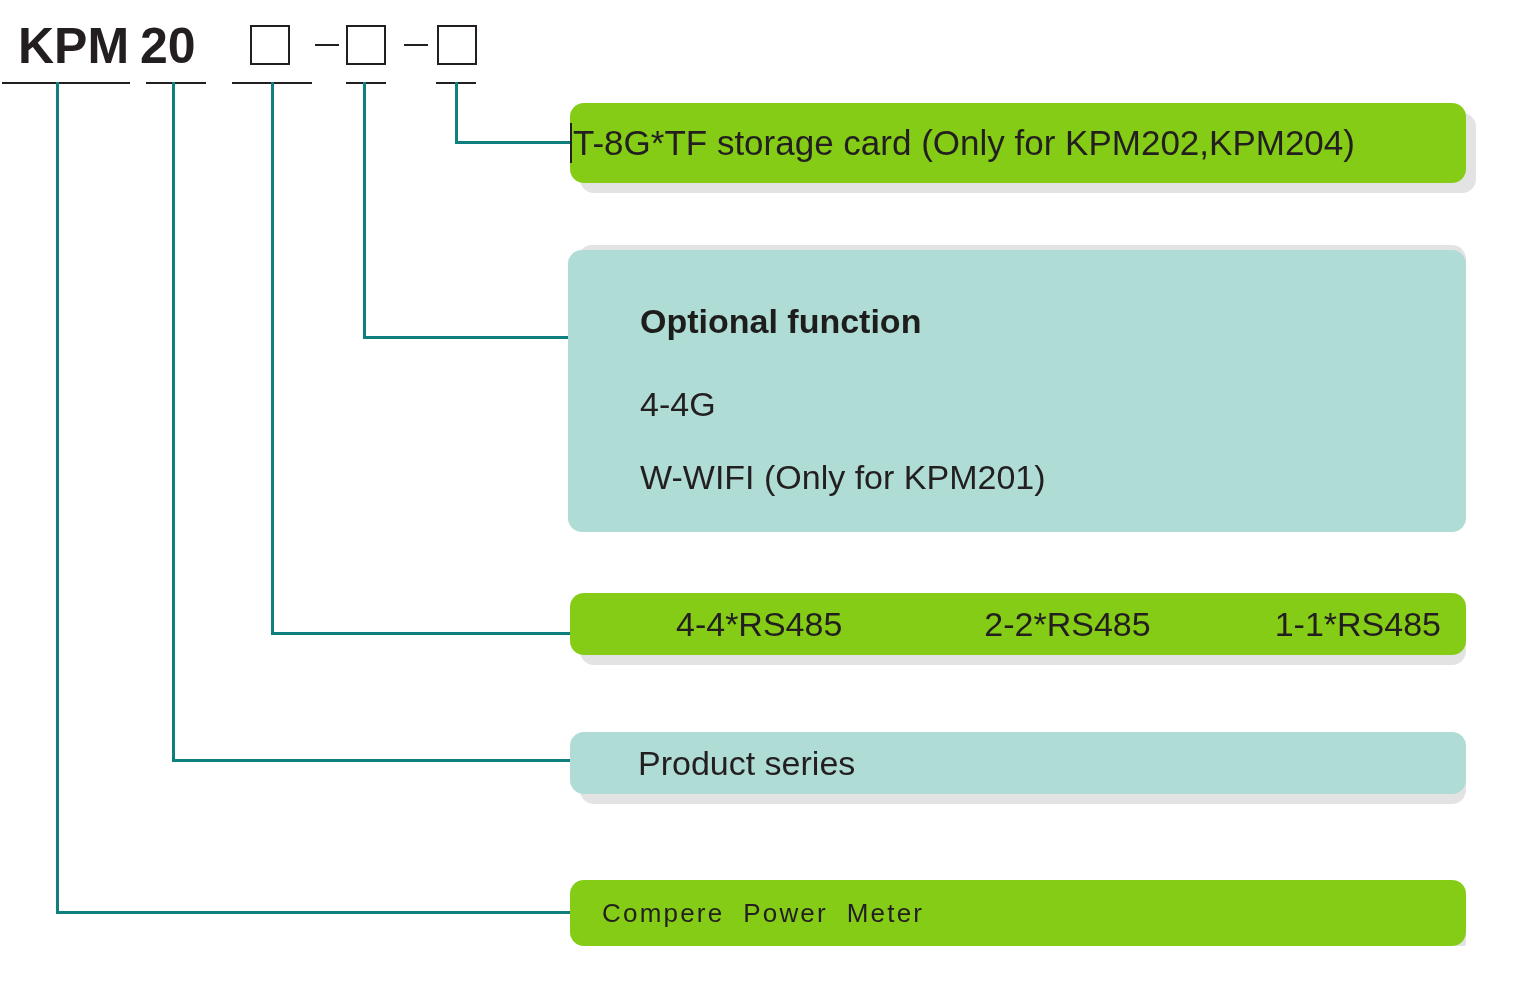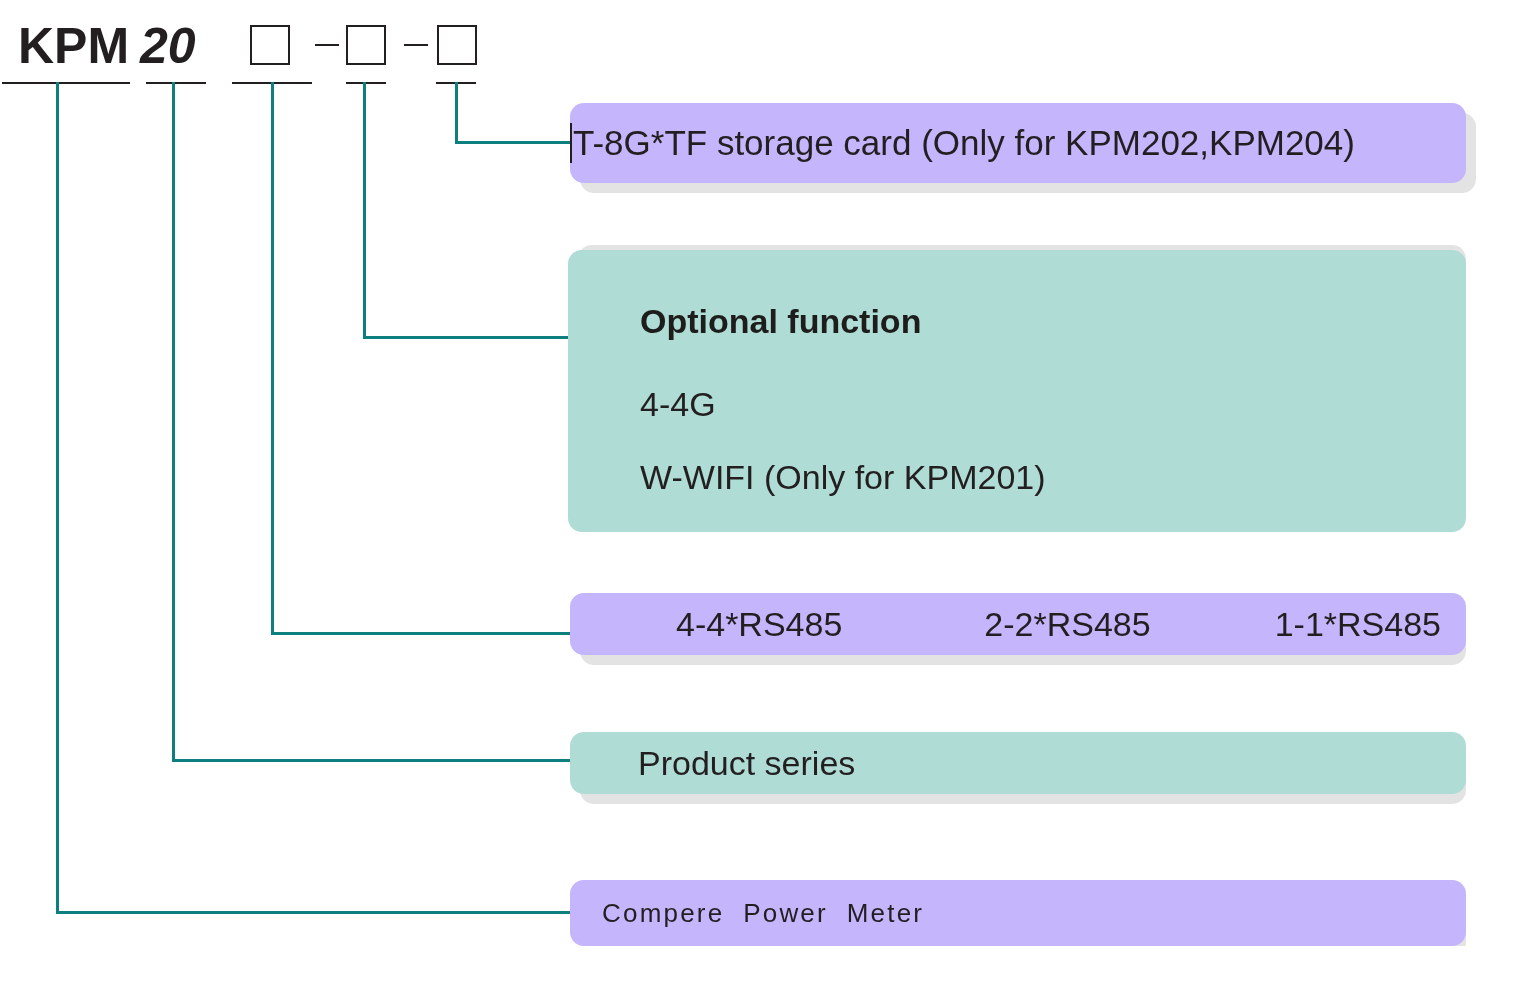--- a/index.html
+++ b/index.html
@@ -68,21 +68,21 @@
     border-radius: 14px;
     box-sizing: border-box;
     display: flex;
     align-items: center;
   }
   .card-shadow {
     position: absolute;
     border-radius: 14px;
     background: #e3e3e3;
   }
-  .card.blue  { background: #c4b5fd; }
+  .card.blue  { background: #84cc16; }
   .card.green { background: #b0dcd6; }
 
   .card-text {
     font-family: "Liberation Sans", sans-serif;
     color: #231f20;
     white-space: pre;
   }
 
   
   #card-storage .card-text {
@@ -152,21 +152,21 @@
   }
 </style>
 </head>
 <body>
 
 <div id="stage">
 
   <div>
     <div class="code-token" style="left:18px; top:21px;">KPM</div>
 
-    <div class="code-token" style="left:140px; top:21px;font-style:italic;">20</div>
+    <div class="code-token" style="left:140px; top:21px;">20</div>
 
     <div class="code-box" style="left:250px; top:25px; width:40px; height:40px;"></div>
 
     <div class="code-dash" style="left:315px; top:44px; width:24px;"></div>
 
     <div class="code-box" style="left:346px; top:25px; width:40px; height:40px;"></div>
 
     <div class="code-dash" style="left:404px; top:44px; width:24px;"></div>
 
     <div class="code-box" style="left:437px; top:25px; width:40px; height:40px;"></div>

